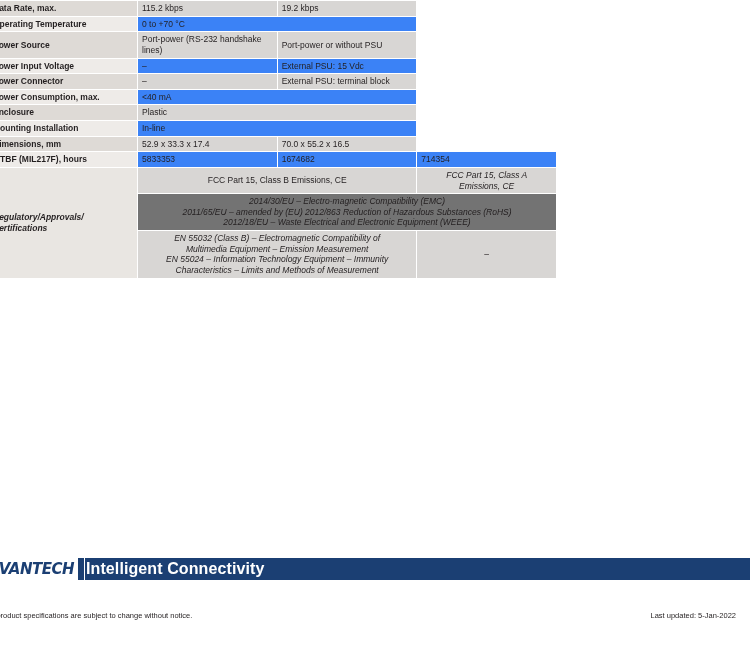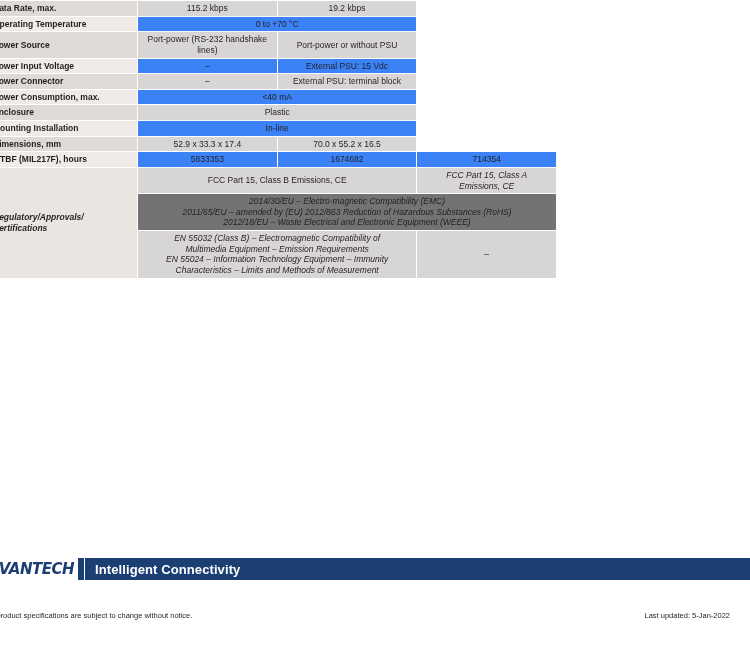--- a/index.html
+++ b/index.html
@@ -38,21 +38,21 @@
   td.label {
     width: 140px;
     background: #e9e6e2;
     font-weight: bold;
     font-size: 8.5px;
     color: #231f20;
     text-align: left;
     padding-left: 4px;
   }
   td.val {
-    text-align: center;
+    text-align: left;
     font-size: 8.5px;
   }
   .row-a td.val { background: #d8d6d4; }
   .row-b td.val { background: #3b82f6; }
   .row-a td.label { background: #dedad6; }
   .row-b td.label { background: #eeebe8; }
 
   td.reg-label {
     background: #e9e6e2;
     font-weight: bold;
@@ -99,41 +99,41 @@
   }
   .footer-divider {
     width: 1px;
     height: 22px;
     background: #ffffff;
     margin-left: 6px;
   }
   .tagline {
     color: #ffffff;
     font-weight: bold;
-    font-size: 13px;
-    margin-left: 10px;
+    font-size: 16px;
+    margin-left: 1px;
     letter-spacing: 0.1px;
   }
 
   .footer-note {
     position: absolute;
     top: 611px;
     left: -14px;
     width: 764px;
     font-size: 7.5px;
     color: #231f20;
   }
   .footer-note .left {
     position: absolute;
     left: 0;
     top: 0;
   }
   .footer-note .right {
     position: absolute;
-    right: 20px;
+    right: 14px;
     top: 0;
   }
 </style>
 </head>
 <body>
 
 <div class="spec-wrap">
   <table class="spec">
     <tbody>
       <tr class="row-a">
@@ -200,21 +200,21 @@
         <td class="reg-cell" colspan="3">
           <span class="reg-line">2014/30/EU – Electro-magnetic Compatibility (EMC)</span>
           <span class="reg-line">2011/65/EU – amended by (EU) 2012/863 Reduction of Hazardous Substances (RoHS)</span>
           <span class="reg-line">2012/18/EU – Waste Electrical and Electronic Equipment (WEEE)</span>
         </td>
       </tr>
 
       <tr>
         <td class="reg-cell dark" colspan="2">
           <span class="reg-line">EN 55032 (Class B) – Electromagnetic Compatibility of</span>
-          <span class="reg-line">Multimedia Equipment – Emission Requirements</span>
+          <span class="reg-line">Multimedia Equipment – Emission Measurement</span>
           <span class="reg-line">EN 55024 – Information Technology Equipment – Immunity</span>
           <span class="reg-line">Characteristics – Limits and Methods of Measurement</span>
         </td>
         <td class="reg-cell dark">–</td>
       </tr>
     </tbody>
   </table>
 </div>
 
 <div class="footer-bar">

